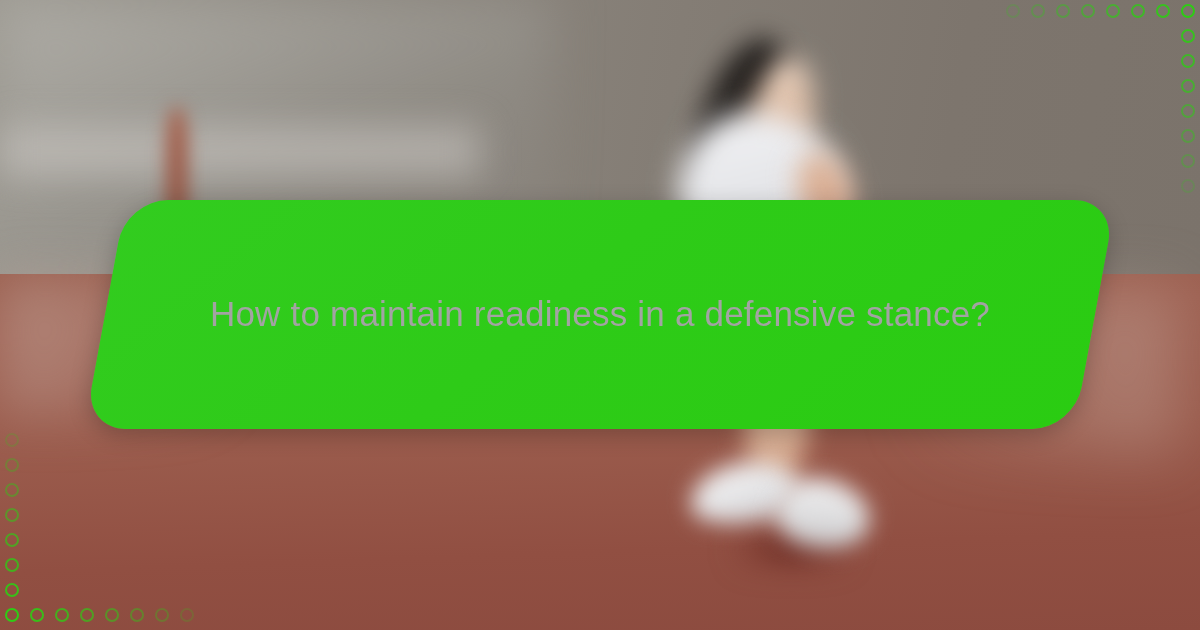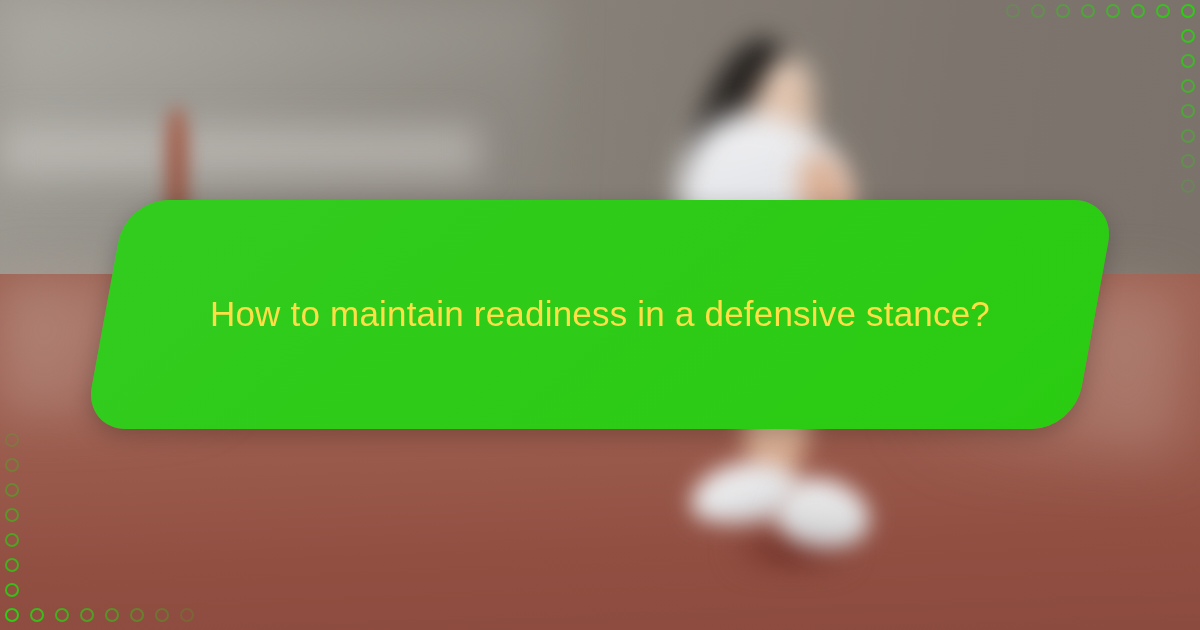--- a/index.html
+++ b/index.html
@@ -184,21 +184,21 @@
     display: flex;
     align-items: center;
     justify-content: center;
     padding: 0 70px;
     box-sizing: border-box;
   }
   .card-text span {
     display: block;
     width: 100%;
     text-align: center;
-    color: #fde047;
+    color: #a3a3a3;
     font-size: 35px;
     line-height: 1.56;
     font-weight: 400;
     letter-spacing: 0.2px;
   }
 </style>
 </head>
 <body>
 
 <div id="stage">

